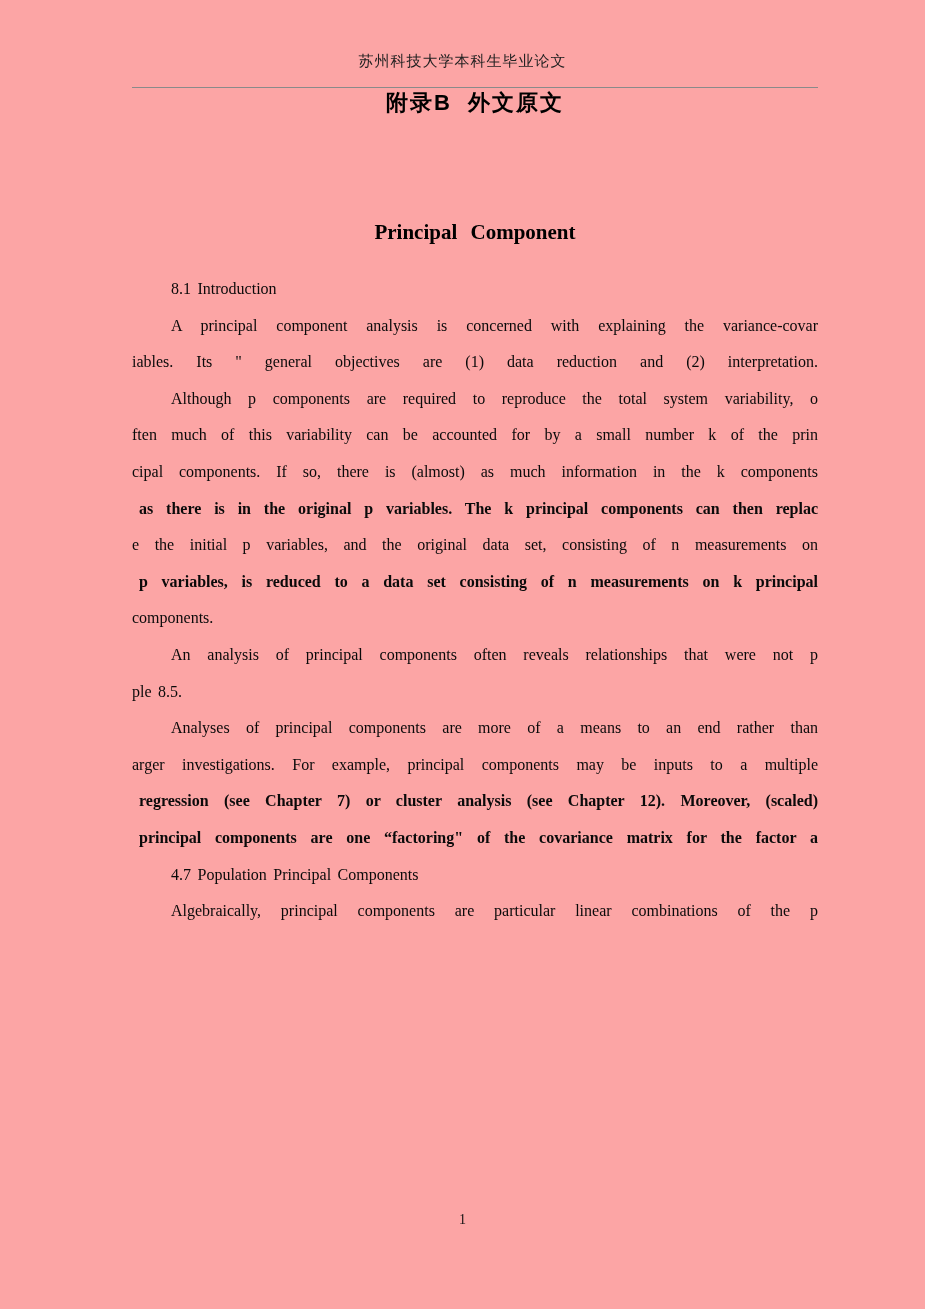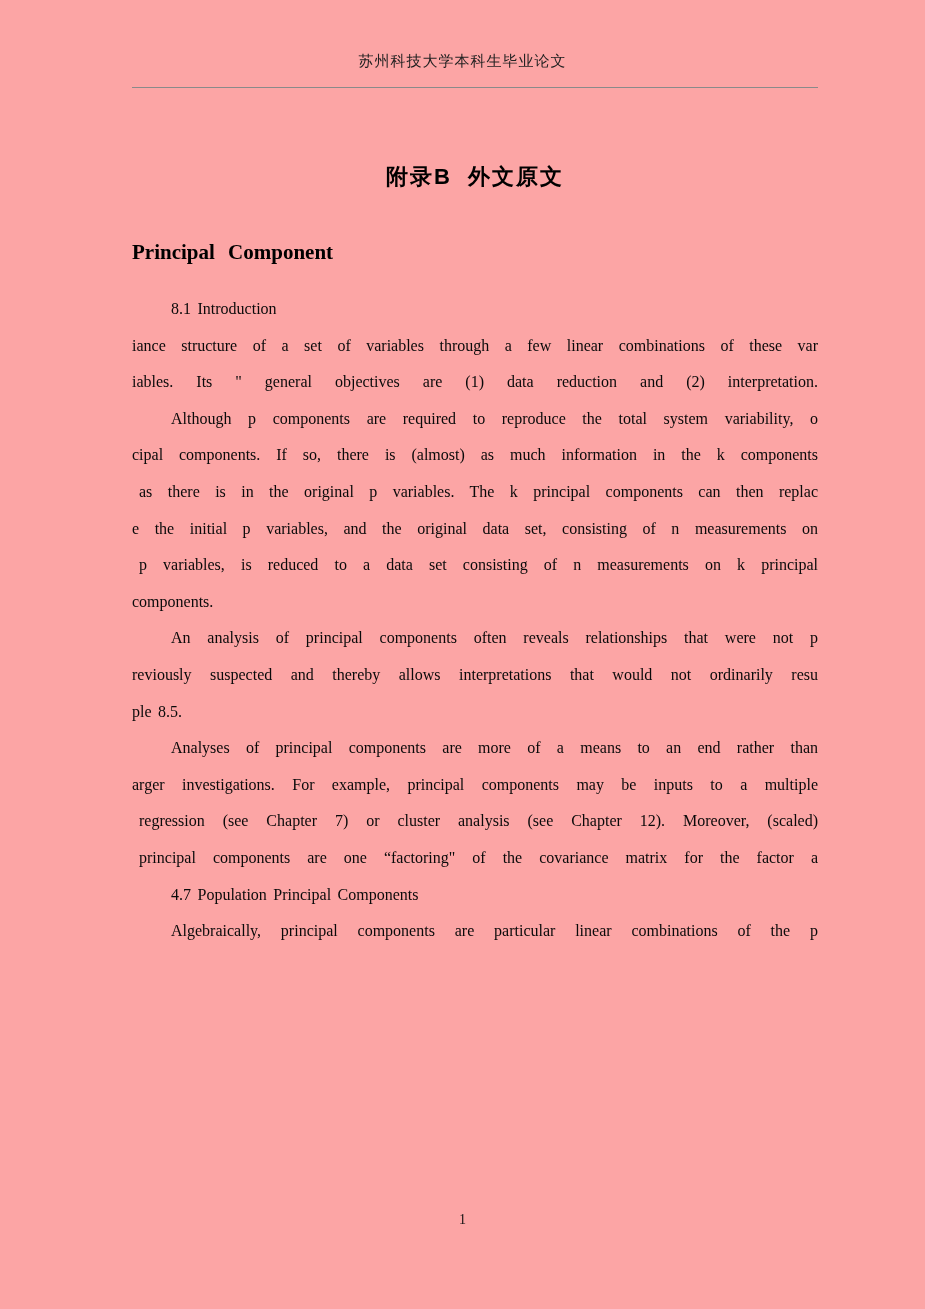--- a/index.html
+++ b/index.html
@@ -24,30 +24,30 @@
     width: 686px;
     margin: 16px 0 0 132px;
     border-bottom: 1px solid #8a8a8a;
     height: 0;
   }
   .content {
     width: 686px;
     margin-left: 132px;
   }
   .appendix-title {
-    margin-top: 74px;
     text-align: center;
     font-size: 22px;
     font-weight: bold;
     letter-spacing: 2px;
     white-space: pre;
     font-family: "Liberation Sans", "DejaVu Sans", sans-serif;
   }
   .article-title {
-    margin-top: 48px;
+    margin-top: 102px;
+    text-align: center;
     font-size: 21px;
     font-weight: bold;
     word-spacing: 8px;
     font-family: "Liberation Serif", "DejaVu Serif", serif;
   }
   .body-text {
     margin-top: 26px;
     font-size: 16px;
     line-height: 36.6px;
     word-spacing: 2.5px;
@@ -56,21 +56,21 @@
   .line {
     text-align: justify;
     text-align-last: justify;
   }
   .line.noj {
     text-align: left;
     text-align-last: auto;
     font-family: Liberation Serif, serif;
   }
   .line.indent { padding-left: 39px; }
-  .line.sindent { padding-left: 7px; }
+  .line.sindent { padding-left: 7px; font-weight: bold; }
   .page-number {
     position: absolute;
     top: 1212px;
     left: 0;
     width: 100%;
     text-align: center;
     font-size: 14px;
     color: #111111;
   }
 </style>
@@ -83,30 +83,30 @@
   <div class="header-rule"></div>
 
   <div class="content">
 
     <div class="appendix-title">附录B  外文原文</div>
 
     <div class="article-title">Principal Component</div>
 
     <div class="body-text">
       <div class="line indent noj">8.1 Introduction</div>
-      <div class="line">iance structure of a set of variables through a few linear combinations of these var</div>
+      <div class="line indent">A principal component analysis is concerned with explaining the variance-covar</div>
       <div class="line">iables. Its " general objectives are (1) data reduction and (2) interpretation.</div>
       <div class="line indent">Although p components are required to reproduce the total system variability, o</div>
+      <div class="line">ften much of this variability can be accounted for by a small number k of the prin</div>
       <div class="line">cipal components. If so, there is (almost) as much information in the k components</div>
       <div class="line sindent">as there is in the original p variables. The k principal components can then replac</div>
       <div class="line">e the initial p variables, and the original data set, consisting of n measurements on</div>
       <div class="line sindent">p variables, is reduced to a data set consisting of n measurements on k principal</div>
       <div class="line noj">components.</div>
       <div class="line indent">An analysis of principal components often reveals relationships that were not p</div>
-      <div class="line">reviously suspected and thereby allows interpretations that would not ordinarily resu</div>
       <div class="line noj">ple 8.5.</div>
       <div class="line indent">Analyses of principal components are more of a means to an end rather than</div>
       <div class="line">arger investigations. For example, principal components may be inputs to a multiple</div>
       <div class="line sindent">regression (see Chapter 7) or cluster analysis (see Chapter 12). Moreover, (scaled)</div>
       <div class="line sindent">principal components are one “factoring" of the covariance matrix for the factor a</div>
       <div class="line indent noj">4.7 Population Principal Components</div>
       <div class="line indent">Algebraically, principal components are particular linear combinations of the p</div>
     </div>
 
   </div>

